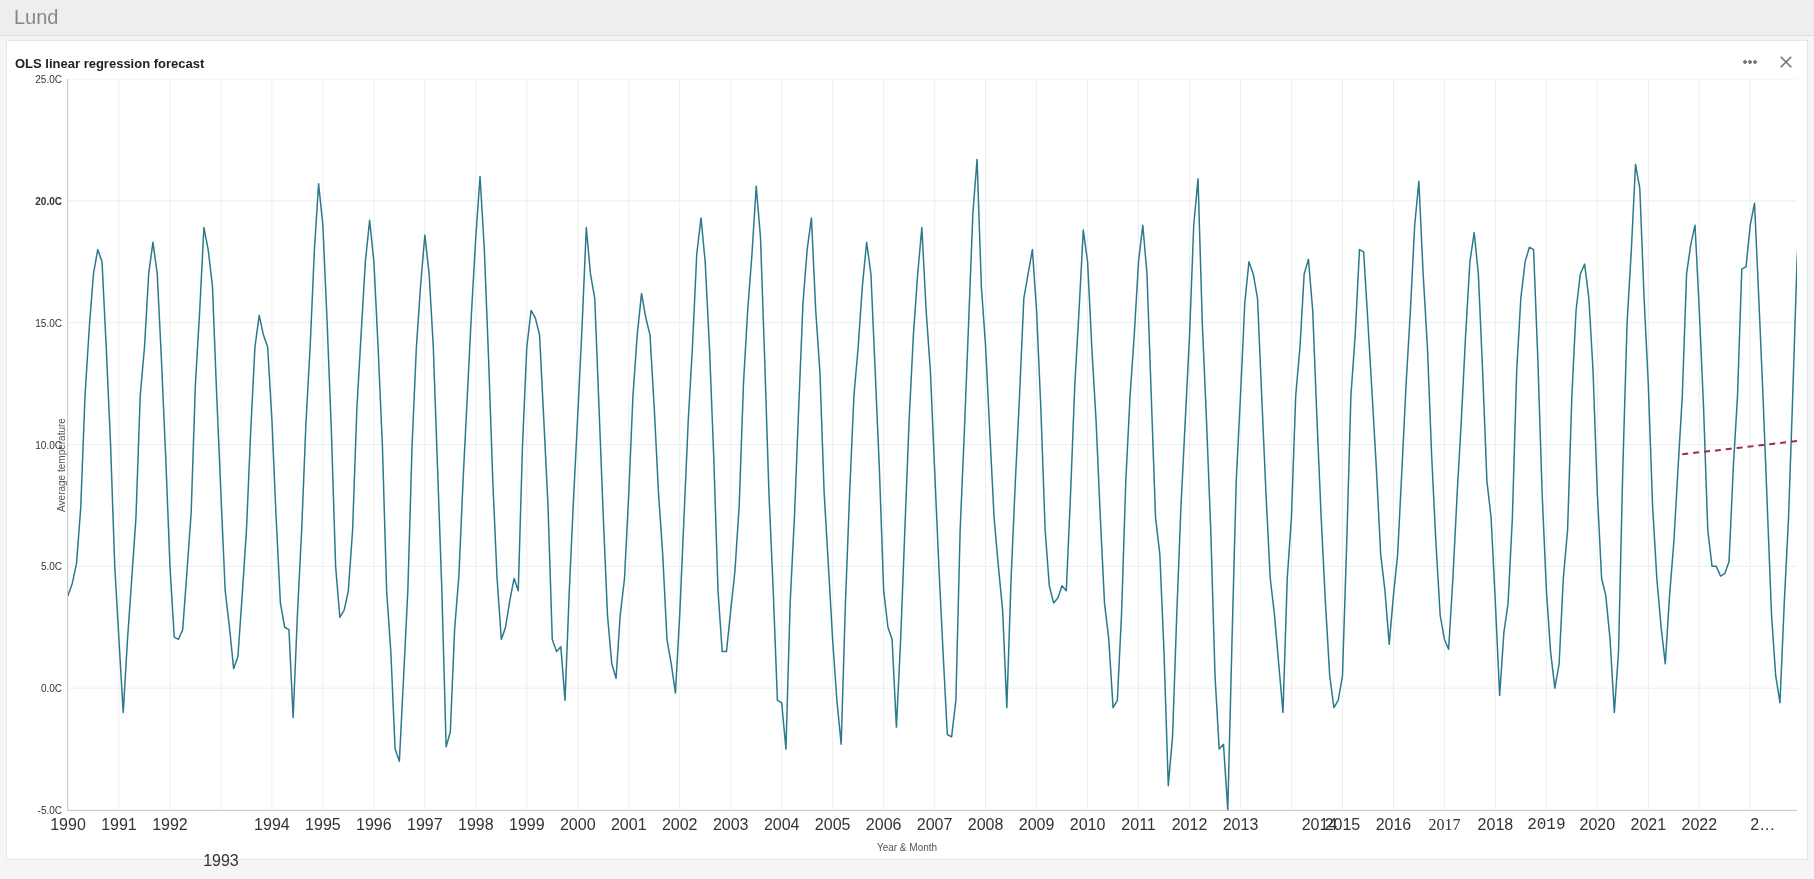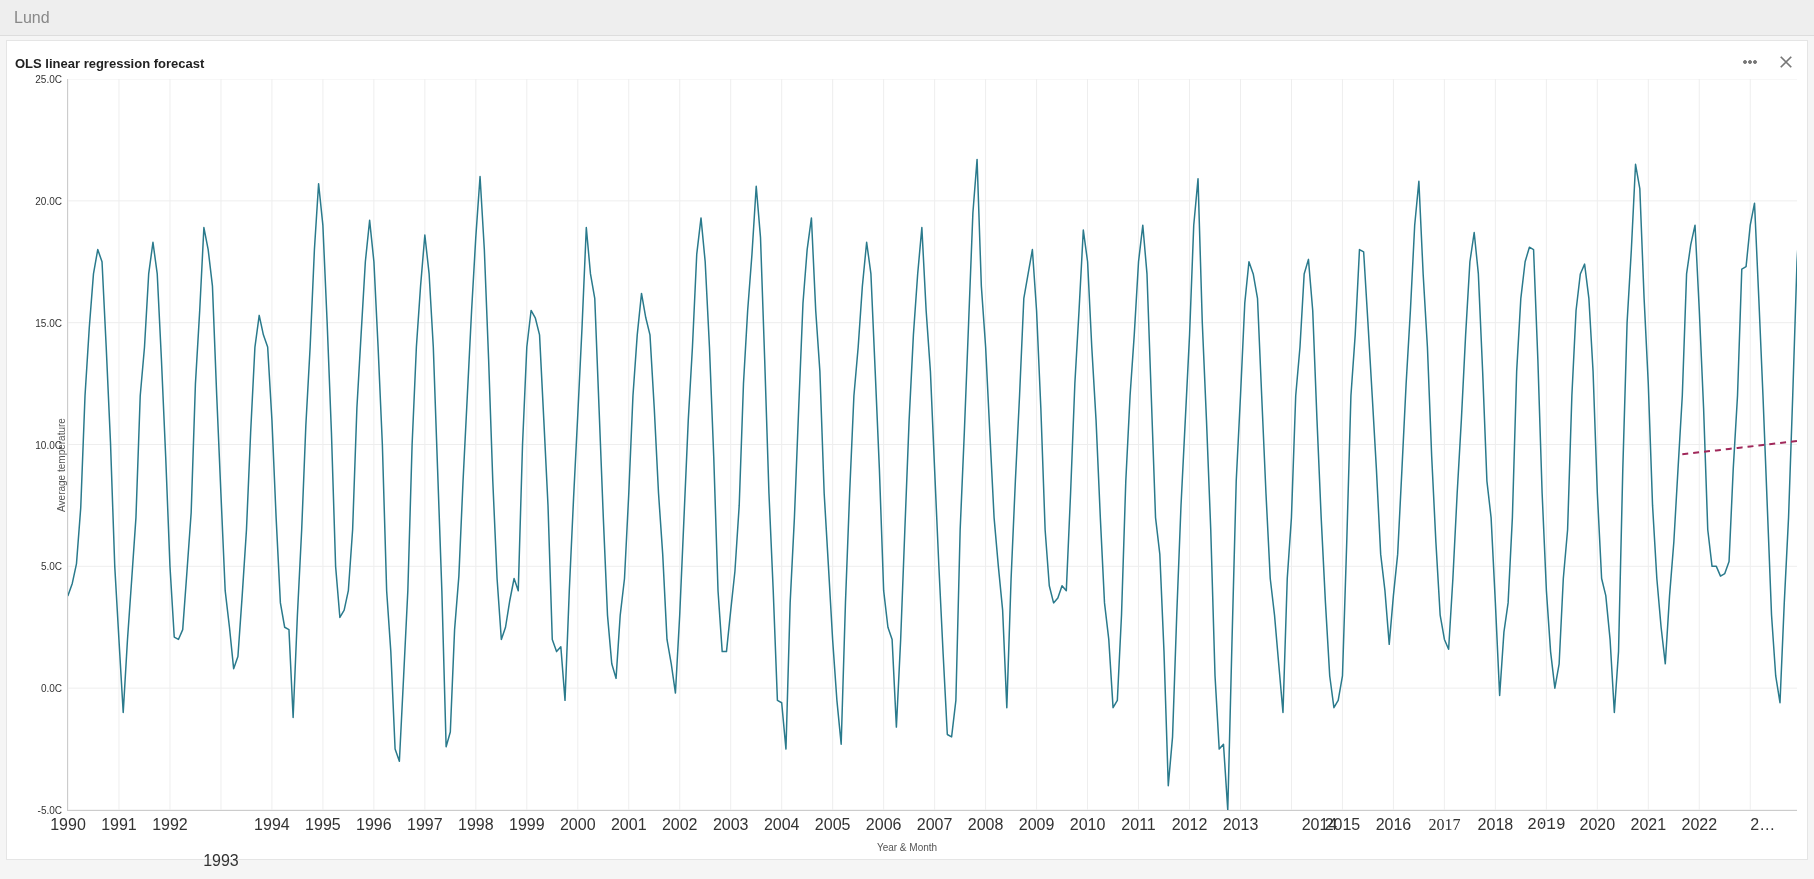--- a/index.html
+++ b/index.html
@@ -12,21 +12,21 @@
   }
   .page-header {
     height: 36px;
     background: #eeeeee;
     border-bottom: 1px solid #ddd;
     display: flex;
     align-items: center;
     padding: 0 14px;
   }
   .page-title {
-    font-size: 16px;
+    font-size: 20px;
     color: #888;
     font-weight: 400;
   }
   .panel {
     margin: 4px 6px;
     background: #fff;
     border: 1px solid #e5e5e5;
     height: 820px;
     position: relative;
   }
@@ -206,21 +206,21 @@
           <line x1="1639.7837837837837" x2="1639.7837837837837" y1="0" y2="732" class="gridline"></line>
           <line x1="1691.027027027027" x2="1691.027027027027" y1="0" y2="732" class="gridline"></line>
           <path d="M0.0 517.3 L4.3 505.1 L8.5 485.6 L12.8 429.4 L17.1 317.2 L21.4 248.9 L25.6 195.2 L29.9 170.8 L34.2 183.0 L38.4 268.4 L42.7 363.6 L47.0 488.0 L51.2 561.2 L55.5 634.4 L59.8 561.2 L64.1 500.2 L68.3 439.2 L72.6 317.2 L76.9 268.4 L81.1 195.2 L85.4 163.5 L89.7 195.2 L93.9 280.6 L98.2 378.2 L102.5 488.0 L106.8 558.8 L111.0 561.2 L115.3 551.4 L119.6 492.9 L123.8 434.3 L128.1 305.0 L132.4 231.8 L136.6 148.8 L140.9 170.8 L145.2 207.4 L149.5 317.2 L153.7 414.8 L158.0 512.4 L162.3 549.0 L166.5 590.5 L170.8 578.3 L175.1 517.3 L179.4 451.4 L183.6 353.8 L187.9 268.4 L192.2 236.7 L196.4 256.2 L200.7 268.4 L205.0 341.6 L209.2 439.2 L213.5 524.6 L217.8 549.0 L222.1 551.4 L226.3 639.3 L230.6 536.8 L234.9 451.4 L239.1 346.5 L243.4 268.4 L247.7 170.8 L251.9 104.9 L256.2 146.4 L260.5 244.0 L264.8 353.8 L269.0 488.0 L273.3 539.2 L277.6 531.9 L281.8 512.4 L286.1 451.4 L290.4 329.4 L294.6 256.2 L298.9 183.0 L303.2 141.5 L307.5 183.0 L311.7 268.4 L316.0 366.0 L320.3 512.4 L324.5 573.4 L328.8 671.0 L333.1 683.2 L337.4 597.8 L341.6 512.4 L345.9 366.0 L350.2 268.4 L354.4 207.4 L358.7 156.2 L363.0 195.2 L367.2 268.4 L371.5 390.4 L375.8 512.4 L380.1 668.6 L384.3 653.9 L388.6 551.4 L392.9 497.8 L397.1 402.6 L401.4 317.2 L405.7 231.8 L409.9 158.6 L414.2 97.6 L418.5 170.8 L422.8 280.6 L427.0 402.6 L431.3 500.2 L435.6 561.2 L439.8 549.0 L444.1 522.2 L448.4 500.2 L452.6 512.4 L456.9 366.0 L461.2 268.4 L465.5 231.8 L469.7 239.1 L474.0 256.2 L478.3 341.6 L482.5 427.0 L486.8 561.2 L491.1 573.4 L495.4 568.5 L499.6 622.2 L503.9 512.4 L508.2 419.7 L512.4 336.7 L516.7 248.9 L521.0 148.8 L525.2 195.2 L529.5 219.6 L533.8 329.4 L538.1 439.2 L542.3 536.8 L546.6 585.6 L550.9 600.2 L555.1 536.8 L559.4 500.2 L563.7 414.8 L567.9 317.2 L572.2 256.2 L576.5 214.7 L580.8 239.1 L585.0 256.2 L589.3 329.4 L593.6 414.8 L597.8 475.8 L602.1 561.2 L606.4 585.6 L610.6 614.9 L614.9 536.8 L619.2 439.2 L623.5 341.6 L627.7 268.4 L632.0 175.7 L636.3 139.1 L640.5 183.0 L644.8 268.4 L649.1 378.2 L653.4 512.4 L657.6 573.4 L661.9 573.4 L666.2 531.9 L670.4 492.9 L674.7 427.0 L679.0 305.0 L683.2 231.8 L687.5 175.7 L691.8 107.4 L696.1 158.6 L700.3 280.6 L704.6 414.8 L708.9 512.4 L713.1 622.2 L717.4 624.6 L721.7 671.0 L725.9 524.6 L730.2 439.2 L734.5 329.4 L738.8 224.5 L743.0 170.8 L747.3 139.1 L751.6 231.8 L755.8 292.8 L760.1 414.8 L764.4 488.0 L768.6 561.2 L772.9 622.2 L777.2 666.1 L781.5 524.6 L785.7 414.8 L790.0 317.2 L794.3 268.4 L798.5 207.4 L802.8 163.5 L807.1 195.2 L811.4 292.8 L815.6 390.4 L819.9 512.4 L824.2 549.0 L828.4 561.2 L832.7 649.0 L837.0 561.2 L841.2 451.4 L845.5 341.6 L849.8 256.2 L854.1 195.2 L858.3 148.8 L862.6 231.8 L866.9 292.8 L871.1 390.4 L875.4 488.0 L879.7 575.8 L883.9 656.4 L888.2 658.8 L892.5 622.2 L896.8 451.4 L901.0 353.8 L905.3 244.0 L909.6 134.2 L913.8 80.5 L918.1 207.4 L922.4 268.4 L926.6 353.8 L930.9 439.2 L935.2 488.0 L939.5 531.9 L943.7 629.5 L948.0 500.2 L952.3 402.6 L956.5 317.2 L960.8 219.6 L965.1 195.2 L969.4 170.8 L973.6 231.8 L977.9 329.4 L982.2 451.4 L986.4 507.5 L990.7 524.6 L995.0 519.7 L999.2 507.5 L1003.5 512.4 L1007.8 414.8 L1012.1 305.0 L1016.3 231.8 L1020.6 151.3 L1024.9 183.0 L1029.1 268.4 L1033.4 341.6 L1037.7 439.2 L1041.9 524.6 L1046.2 561.2 L1050.5 629.5 L1054.8 622.2 L1059.0 536.8 L1063.3 402.6 L1067.6 317.2 L1071.8 256.2 L1076.1 183.0 L1080.4 146.4 L1084.6 195.2 L1088.9 317.2 L1093.2 439.2 L1097.5 475.8 L1101.7 573.4 L1106.0 707.6 L1110.3 658.8 L1114.5 536.8 L1118.8 427.0 L1123.1 341.6 L1127.4 256.2 L1131.6 146.4 L1135.9 100.0 L1140.2 244.0 L1144.4 341.6 L1148.7 451.4 L1153.0 597.8 L1157.2 671.0 L1161.5 666.1 L1165.8 732.0 L1170.1 561.2 L1174.3 402.6 L1178.6 317.2 L1182.9 224.5 L1187.1 183.0 L1191.4 195.2 L1195.7 219.6 L1199.9 317.2 L1204.2 414.8 L1208.5 500.2 L1212.8 536.8 L1217.0 585.6 L1221.3 634.4 L1225.6 500.2 L1229.8 439.2 L1234.1 317.2 L1238.4 268.4 L1242.6 195.2 L1246.9 180.6 L1251.2 231.8 L1255.5 341.6 L1259.7 439.2 L1264.0 524.6 L1268.3 597.8 L1272.5 629.5 L1276.8 622.2 L1281.1 597.8 L1285.4 463.6 L1289.6 317.2 L1293.9 256.2 L1298.2 170.8 L1302.4 173.2 L1306.7 244.0 L1311.0 317.2 L1315.2 390.4 L1319.5 475.8 L1323.8 512.4 L1328.1 566.1 L1332.3 517.3 L1336.6 475.8 L1340.9 390.4 L1345.1 305.0 L1349.4 231.8 L1353.7 146.4 L1357.9 102.5 L1362.2 195.2 L1366.5 268.4 L1370.8 378.2 L1375.0 463.6 L1379.3 536.8 L1383.6 561.2 L1387.8 571.0 L1392.1 500.2 L1396.4 414.8 L1400.6 341.6 L1404.9 256.2 L1409.2 183.0 L1413.5 153.7 L1417.7 195.2 L1422.0 292.8 L1426.3 402.6 L1430.5 439.2 L1434.8 524.6 L1439.1 617.3 L1443.4 553.9 L1447.6 524.6 L1451.9 439.2 L1456.2 292.8 L1460.4 219.6 L1464.7 183.0 L1469.0 168.4 L1473.2 170.8 L1477.5 280.6 L1481.8 414.8 L1486.1 512.4 L1490.3 573.4 L1494.6 610.0 L1498.9 585.6 L1503.1 500.2 L1507.4 451.4 L1511.7 317.2 L1515.9 231.8 L1520.2 195.2 L1524.5 185.4 L1528.8 219.6 L1533.0 292.8 L1537.3 414.8 L1541.6 500.2 L1545.8 517.3 L1550.1 561.2 L1554.4 634.4 L1558.6 573.4 L1562.9 390.4 L1567.2 244.0 L1571.5 170.8 L1575.7 85.4 L1580.0 109.8 L1584.3 219.6 L1588.5 305.0 L1592.8 427.0 L1597.1 500.2 L1601.4 549.0 L1605.6 585.6 L1609.9 517.3 L1614.2 463.6 L1618.4 390.4 L1622.7 317.2 L1627.0 195.2 L1631.2 165.9 L1635.5 146.4 L1639.8 231.8 L1644.1 329.4 L1648.3 451.4 L1652.6 488.0 L1656.9 488.0 L1661.1 497.8 L1665.4 495.3 L1669.7 483.1 L1673.9 390.4 L1678.2 317.2 L1682.5 190.3 L1686.8 187.9 L1691.0 146.4 L1695.3 124.4 L1699.6 219.6 L1703.8 317.2 L1708.1 427.0 L1712.4 536.8 L1716.6 597.8 L1720.9 624.6 L1725.2 524.6 L1729.5 439.2 L1733.7 317.2 L1738.0 183.0 L1742.3 112.2 L1746.5 170.8 " class="series-line"></path>
           <path d="M1622.7 375.8 L1627.0 375.3 L1631.2 374.8 L1635.5 374.3 L1639.8 373.8 L1644.1 373.3 L1648.3 372.8 L1652.6 372.3 L1656.9 371.9 L1661.1 371.4 L1665.4 370.9 L1669.7 370.4 L1673.9 369.9 L1678.2 369.4 L1682.5 368.9 L1686.8 368.4 L1691.0 368.0 L1695.3 367.5 L1699.6 367.0 L1703.8 366.5 L1708.1 366.0 L1712.4 365.5 L1716.6 365.0 L1720.9 364.5 L1725.2 364.0 L1729.5 363.6 L1733.7 363.1 L1738.0 362.6 " class="forecast-line"></path>
         </svg>
     <div class="y-tick-label" style="top: 100%;">-5.0C</div>
         <div class="y-tick-label" style="top: 83.3333%;">0.0C</div>
         <div class="y-tick-label" style="top: 66.6667%;">5.0C</div>
         <div class="y-tick-label" style="top: 50%;">10.0C</div>
         <div class="y-tick-label" style="top: 33.3333%;">15.0C</div>
-        <div class="y-tick-label" style="top: 16.6667%;">20.0C</div>
+        <div class="y-tick-label" style="top: 16.6667%; font-weight: bold;">20.0C</div>
         <div class="y-tick-label" style="top: 0%;">25.0C</div>
         <div class="x-tick-label" style="left: 0%;">1990</div>
         <div class="x-tick-label" style="left: 2.9484%;">1991</div>
         <div class="x-tick-label" style="left: 5.89681%;">1992</div>
         <div class="x-tick-label" style="left: 8.84521%; margin-top: 36px;">1993</div>
         <div class="x-tick-label" style="left: 11.7936%;">1994</div>
         <div class="x-tick-label" style="left: 14.742%;">1995</div>
         <div class="x-tick-label" style="left: 17.6904%;">1996</div>
         <div class="x-tick-label" style="left: 20.6388%;">1997</div>
         <div class="x-tick-label" style="left: 23.5872%;">1998</div>

